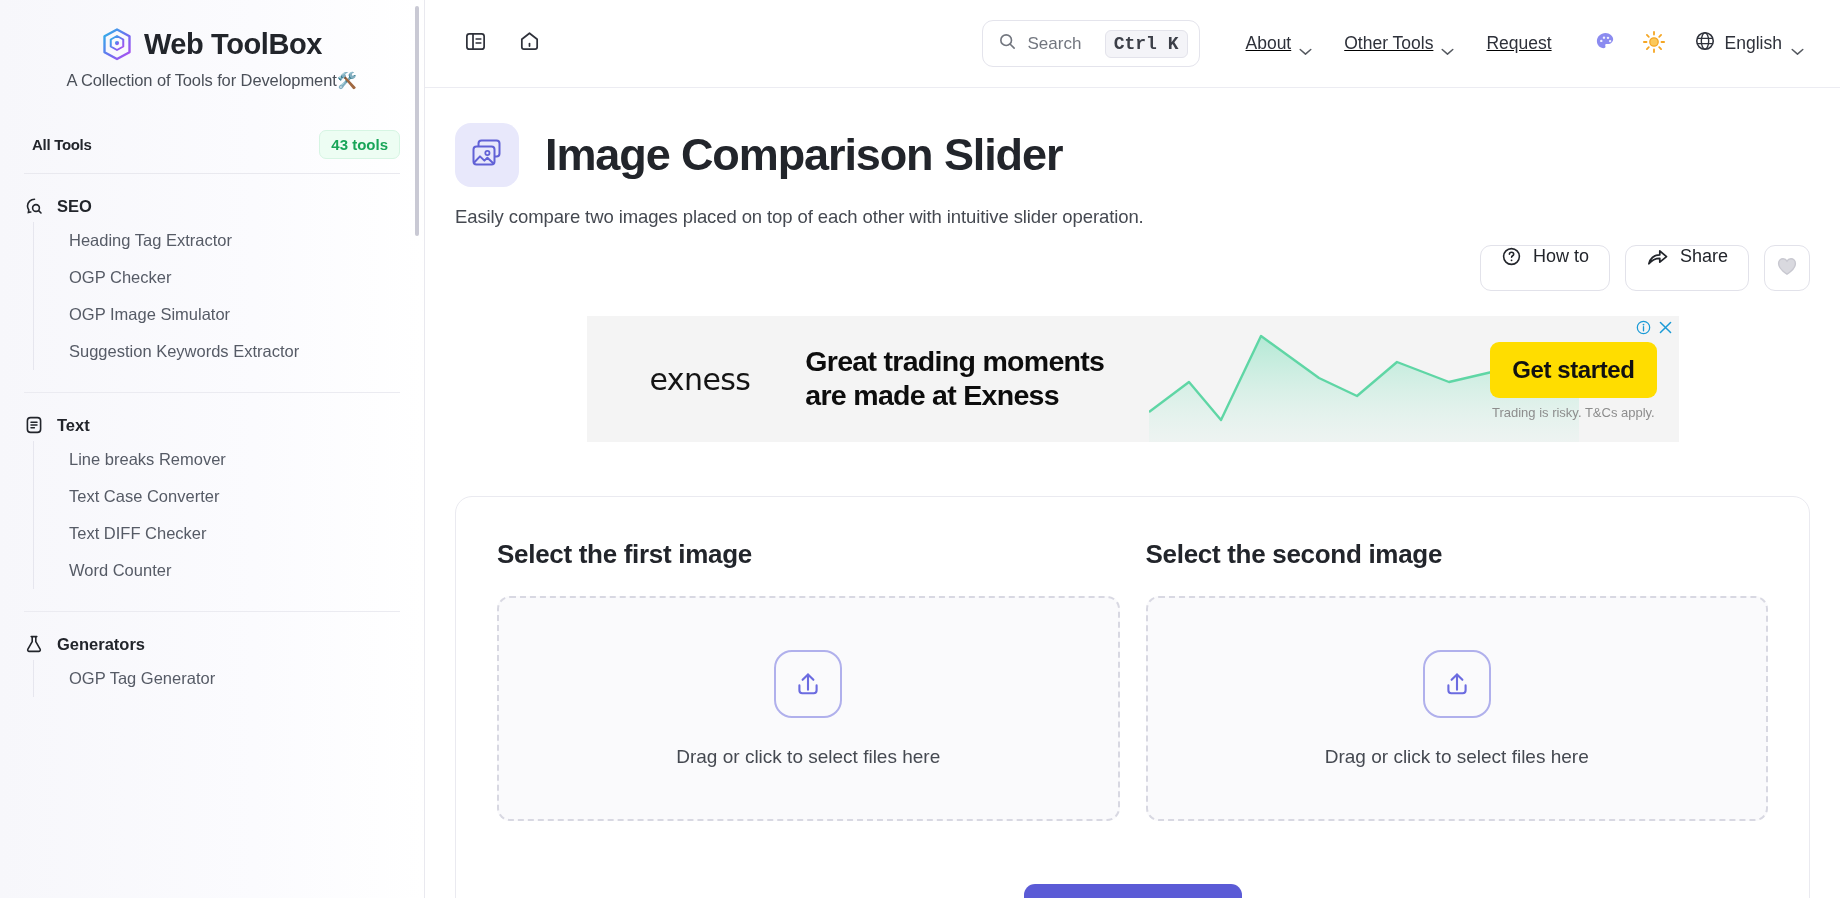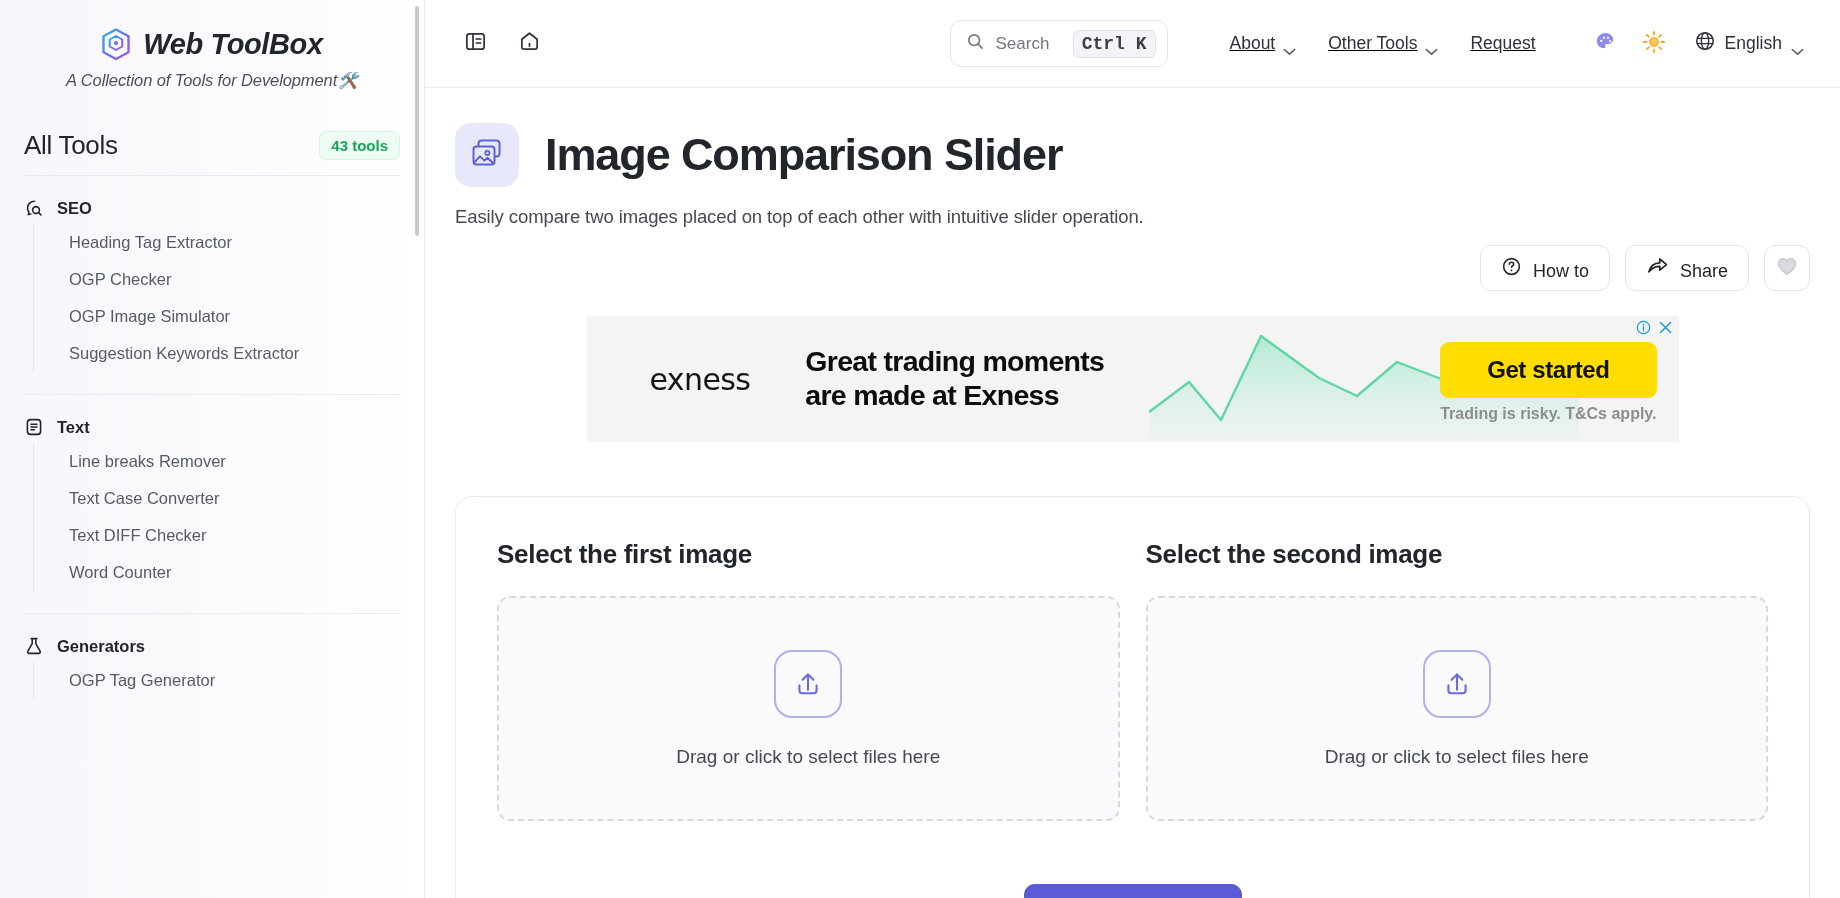--- a/index.html
+++ b/index.html
@@ -11,37 +11,37 @@
   .app { display:flex; width:1840px; height:898px; }
 
   
   .sidebar {
     width:425px; height:898px; flex:0 0 425px;
     background:linear-gradient(to right,#f7f7fb 0%,#fbfbfe 60%,#ffffff 100%);
     border-right:1px solid #e9e9ef;
     position:relative; overflow:hidden;
   }
   .sb-inner { padding:0 24px; }
-  .brand { padding-top:28px; text-align:center;font-style:italic; }
+  .brand { padding-top:28px; text-align:center; }
   .brand-row { display:flex; align-items:center; justify-content:center; gap:12px; }
   .brand-logo { width:30px; height:33px; flex:0 0 30px; }
   .brand-name { font-size:29px; font-weight:bold; color:#22252b; letter-spacing:-.4px; }
   .brand-tag {
     margin-top:10px; font-size:16.5px; color:#4b5059;
     display:flex; align-items:center; justify-content:center; gap:1px;
     letter-spacing:-.1px;
   }
   .tag-emoji { font-size:16px; }
 
   .alltools-row {
     display:flex; align-items:center; justify-content:space-between;
     margin-top:40px; padding-bottom:14px;
     border-bottom:1px solid #e9e9ef;
   }
-  .alltools-label { font-size:26px; font-weight:normal; color:#22252b; letter-spacing:-.3px; }
+  .alltools-label { font-size:15px; font-weight:bold; color:#22252b; letter-spacing:-.3px;margin-left:8px; }
   .tools-badge {
     background:#edfdf3; color:#18a558; font-weight:bold;
     font-size:15px; padding:5px 11px; border-radius:7px;
     border:1px solid #d6f5e3;
   }
 
   .cat { padding-top:22px; }
   .cat + .cat { border-top:1px solid #ebebf1; margin-top:22px; }
   .cat-head { display:flex; align-items:center; gap:13px; padding-bottom:6px; }
   .cat-icon { width:20px; height:20px; flex:0 0 20px; color:#22252b; }
@@ -58,21 +58,21 @@
   .sb-scroll-thumb {
     position:absolute; right:3px; top:6px; width:4px; height:230px;
     background:#c9c9d4; border-radius:3px;
   }
 
   
   .main { flex:1; height:898px; position:relative; overflow:hidden; background:#fff; }
 
   .topbar {
     height:88px; display:flex; align-items:center;
-    border-bottom:1px solid #ececf2; padding:0 26px 0 30px; gap:16px;
+    border-bottom:1px solid #ececf2; padding:0 26px 0 30px; gap:0;
   }
   .icon-btn {
     width:40px; height:40px; border-radius:9px;
     display:flex; align-items:center; justify-content:center;
     cursor:pointer; color:#2e313a;
   }
   .topbar-left { display:flex; align-items:center; gap:14px; }
   .topbar-spacer { flex:1; }
 
   .search-box {
@@ -108,22 +108,22 @@
   .title-row { display:flex; align-items:center; gap:26px; padding-top:35px; }
   .title-icon-box {
     width:64px; height:64px; flex:0 0 64px; border-radius:16px;
     background:#e8e8fb; display:flex; align-items:center; justify-content:center;
   }
   .page-title { font-size:45px; font-weight:bold; color:#22252b; letter-spacing:-1.1px; }
   .page-sub { margin-top:19px; font-size:18.5px; color:#454951; letter-spacing:-.1px; }
 
   .actions { display:flex; align-items:center; justify-content:flex-end; gap:15px; margin-top:17px; }
   .pill-btn {
-    display:flex; align-items:flex-end; gap:11px;
-    height:46px; padding:8px 20px; border:1px solid #e2e2ea;
+    display:flex; align-items:flex-start; gap:11px;
+    height:46px; padding:0 20px; border:1px solid #e2e2ea;
     border-radius:11px; background:#fff; cursor:pointer;
     font-size:18px; color:#22252b; white-space:nowrap;
   }
   .round-btn {
     width:46px; height:46px; border:1px solid #e2e2ea; border-radius:11px;
     background:#fff; display:flex; align-items:center; justify-content:center;
     cursor:pointer;
   }
 
   
@@ -140,21 +140,21 @@
   .ad-copy {
     margin-left:55px; font-size:28.5px; line-height:1.18;
     color:#0d0d0d; font-weight:bold; letter-spacing:-.7px; z-index:2;
   }
   .ad-chart { position:absolute; right:100px; top:0; width:430px; height:126px; z-index:1; }
   .ad-cta-wrap { position:absolute; right:22px; top:26px; text-align:center; z-index:3; }
   .ad-cta {
     background:#ffdd00; color:#111; font-weight:bold; font-size:24px;
     padding:14px 22px; border-radius:9px; cursor:pointer; letter-spacing:-.4px;
   }
-  .ad-disc { margin-top:7px; font-size:16px; color:#8d8d8d; white-space:nowrap;font-weight:bold; }
+  .ad-disc { margin-top:7px; font-size:13px; color:#8d8d8d; white-space:nowrap; }
   .ad-badges { position:absolute; right:6px; top:4px; display:flex; gap:7px; z-index:4; }
 
   
   .upload-card {
     margin-top:54px; border:1px solid #eaeaf0; border-radius:17px;
     background:#fff; padding:42px 41px 0 41px; height:480px;
   }
   .cols { display:flex; gap:26px; }
   .col { flex:1; }
   .col-title { font-size:26px; font-weight:bold; color:#22252b; letter-spacing:-.3px; }

